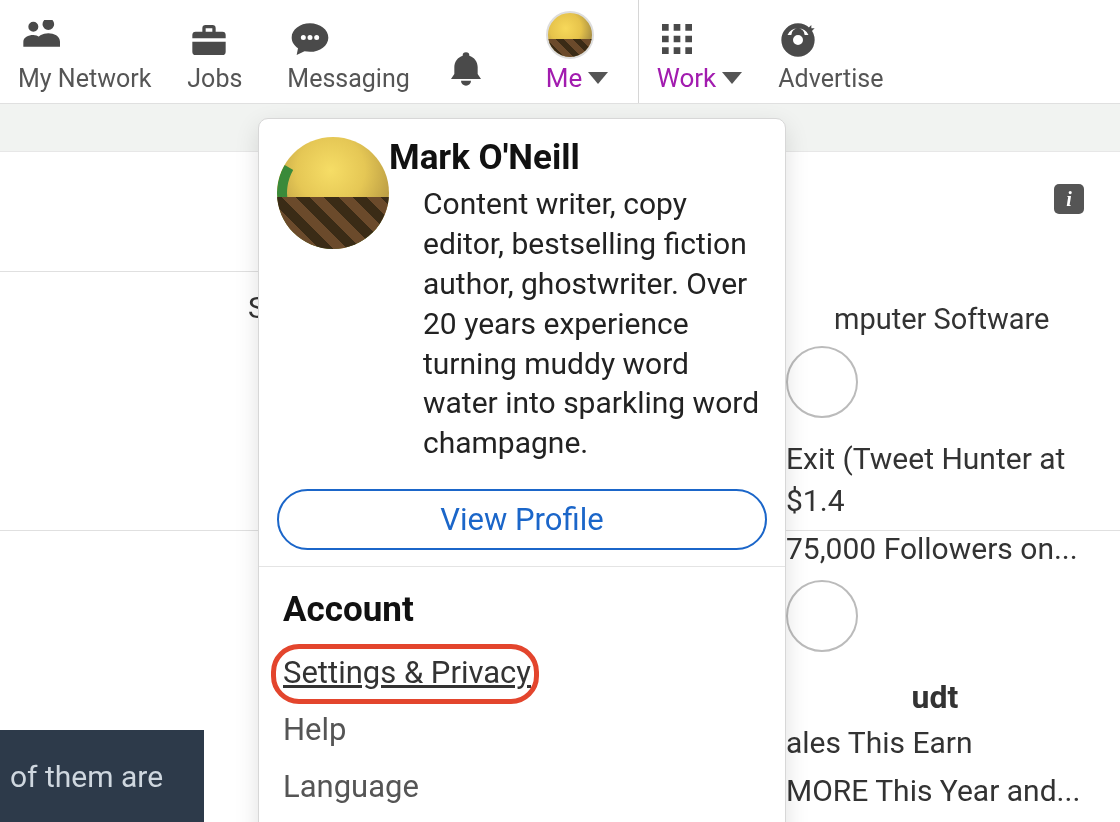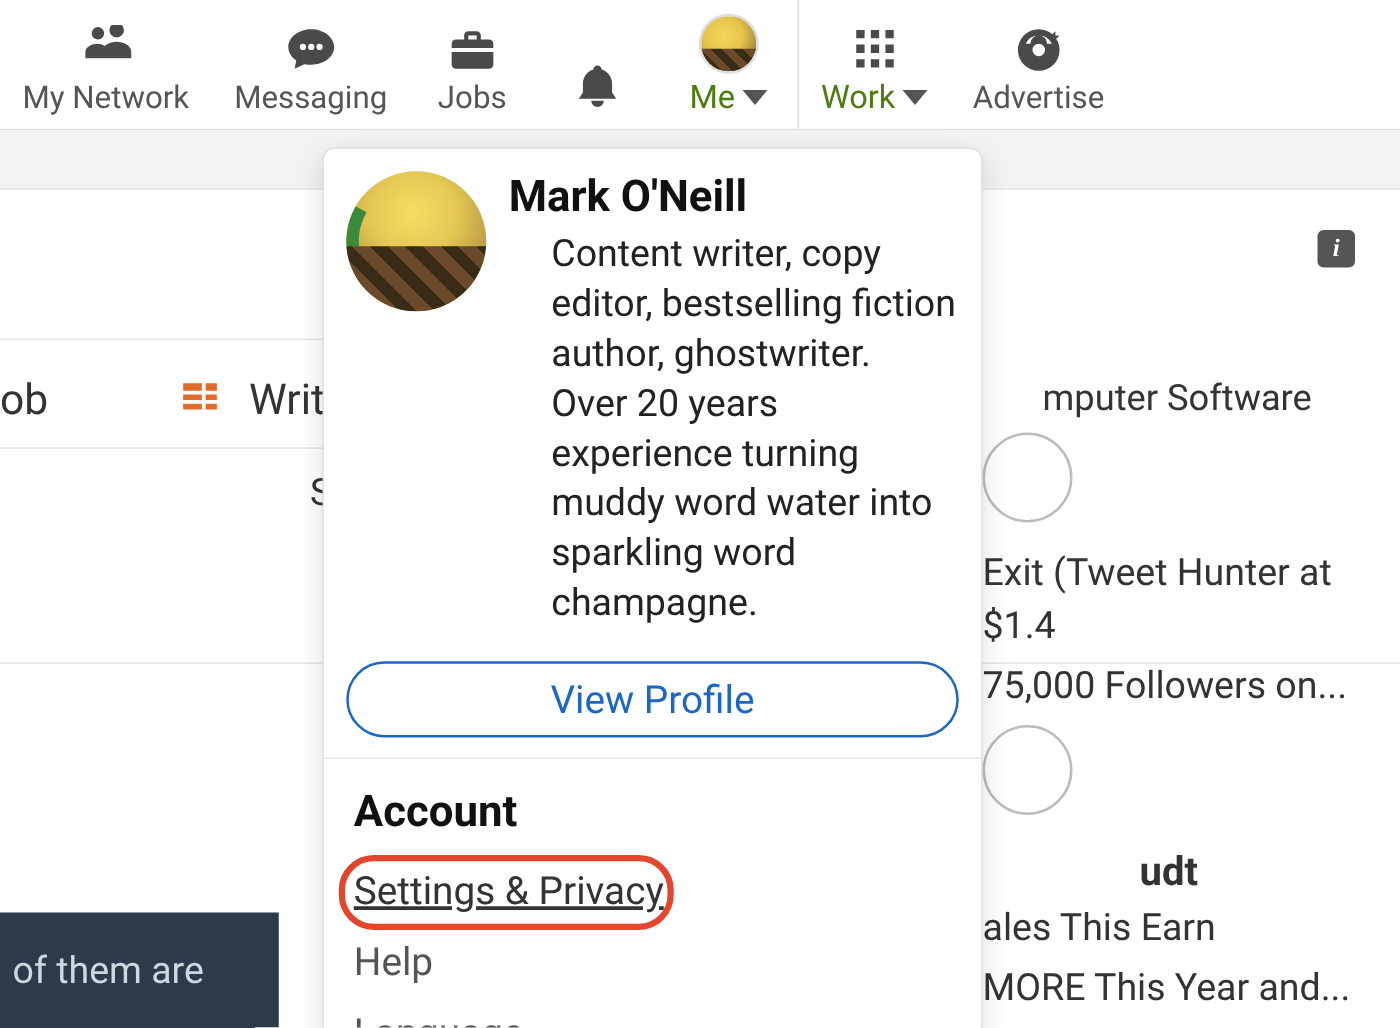--- a/index.html
+++ b/index.html
@@ -23,21 +23,21 @@
       border-bottom: 1px solid #e0e0e0;
       background: #ffffff;
     }
     .nav-left {
       display: flex;
       flex: 0 0 auto;
     }
     .nav-item {
       display: flex;
       flex-direction: column;
-      align-items: center;
+      align-items: flex-start;
       justify-content: flex-end;
       padding: 8px 18px 10px;
       color: #555;
       font-size: 25px;
       cursor: pointer;
       min-width: 100px;
     }
     .nav-item svg {
       fill: #4a4a4a;
       margin-bottom: 4px;
@@ -60,21 +60,21 @@
       background: repeating-linear-gradient(45deg, #6b4a2b 0 6px, #3a2b16 6px 12px);
     }
     .nav-item.me-item {
       min-width: 110px;
     }
     .nav-label-row {
       display: flex;
       align-items: center;
       gap: 6px;
       font-size: 26px;
-      color: #4d7c0f;
+      color: #a21caf;
     }
     .caret {
       width: 0; height: 0;
       border-left: 10px solid transparent;
       border-right: 10px solid transparent;
       border-top: 12px solid #555;
     }
     .divider-v {
       width: 1px;
       background: #d6d6d6;
@@ -134,21 +134,21 @@
       top: 378px;
       left: 0; right: 0;
       height: 1px;
       background: #e0e0e0;
     }
 
     .dark-strip {
       position: absolute;
       left: 0;
       bottom: 0;
-      width: 223px;
+      width: 204px;
       height: 92px;
       background: #2d3a4a;
       color: #cfd7df;
       font-size: 30px;
       display: flex;
       align-items: center;
       padding-left: 10px;
     }
 
     .right-col {
@@ -211,21 +211,20 @@
       width: 528px;
       background: #ffffff;
       border: 1px solid #d7d7d7;
       border-radius: 10px 10px 0 0;
       box-shadow: 0 8px 24px rgba(0,0,0,0.12);
       z-index: 100;
       padding-bottom: 20px;
     }
     .dd-header {
       display: flex;
-      gap: 18px;
       padding: 18px 20px 18px 18px;
     }
     .dd-avatar {
       width: 112px;
       height: 112px;
       border-radius: 50%;
       flex-shrink: 0;
       position: relative;
       overflow: hidden;
       background: radial-gradient(circle at 48% 30%, #f6dd66 0%, #e5c755 35%, #8a6c30 100%);
@@ -314,30 +313,30 @@
 
 <div class="topnav">
   <div class="nav-left">
     <div class="nav-item">
       <svg width="44" height="40" viewBox="0 0 24 24">
           <path d="M8 7a3 3 0 1 1 0-6 3 3 0 0 1 0 6zm0 2c-3 0-6 1.5-6 4v3h9v-3c0-1 .3-1.9.8-2.6C10.6 9.5 9.3 9 8 9zm9-3a3.5 3.5 0 1 1 0-7 3.5 3.5 0 0 1 0 7zm0 2c-3.3 0-7 1.7-7 5v3h14v-3c0-3.3-3.7-5-7-5z"></path>
         </svg>
       <span>My Network</span>
     </div>
     <div class="nav-item">
+      <svg width="44" height="40" viewBox="0 0 24 24">
+          <path d="M10 3h4a2 2 0 0 1 2 2v2h4a2 2 0 0 1 2 2v2H2V9a2 2 0 0 1 2-2h4V5a2 2 0 0 1 2-2zm0 2v2h4V5h-4zM2 13h20v6a2 2 0 0 1-2 2H4a2 2 0 0 1-2-2v-6z"></path>
+        </svg>
+      <span>Jobs</span>
+    </div>
+    <div class="nav-item">
       <svg width="46" height="40" viewBox="0 0 24 24">
           <path d="M12 2C6 2 1 5.8 1 10.5c0 2.6 1.5 4.9 3.8 6.5L4 21l4.7-2.2c1 .2 2.1.3 3.3.3 6 0 11-3.8 11-8.5S18 2 12 2zm-4 10a1.5 1.5 0 1 1 0-3 1.5 1.5 0 0 1 0 3zm4 0a1.5 1.5 0 1 1 0-3 1.5 1.5 0 0 1 0 3zm4 0a1.5 1.5 0 1 1 0-3 1.5 1.5 0 0 1 0 3z"></path>
         </svg>
       <span>Messaging</span>
-    </div>
-    <div class="nav-item">
-      <svg width="44" height="40" viewBox="0 0 24 24">
-          <path d="M10 3h4a2 2 0 0 1 2 2v2h4a2 2 0 0 1 2 2v2H2V9a2 2 0 0 1 2-2h4V5a2 2 0 0 1 2-2zm0 2v2h4V5h-4zM2 13h20v6a2 2 0 0 1-2 2H4a2 2 0 0 1-2-2v-6z"></path>
-        </svg>
-      <span>Jobs</span>
     </div>
     <div class="nav-item">
       <svg width="40" height="40" viewBox="0 0 24 24">
           <path d="M12 2a2 2 0 0 1 2 2c2.9.9 5 3.6 5 6.8V15l2 3H3l2-3v-4.2C5 7.6 7.1 4.9 10 4a2 2 0 0 1 2-2zm0 20a3 3 0 0 0 3-3H9a3 3 0 0 0 3 3z"></path>
         </svg>
     </div>
     <div class="nav-item me-item">
       <div class="avatar-img"></div>
       <div class="nav-label-row">
         <span>Me</span>
@@ -363,28 +362,20 @@
       <span>Advertise</span>
     </div>
   </div>
 </div>
 
 <div class="greyband"></div>
 
 <div class="bg-content">
   <div class="bg-left-panel">
     <div style="height:120px;border-bottom:1px solid #e0e0e0;"></div>
-    <div class="tab-row">
-      <span class="tab-left-text">ob</span>
-      <span style="flex:1"></span>
-      <svg class="tab-icon" width="42" height="36" viewBox="0 0 24 24" fill="#e16b2b">
-          <path d="M3 3h10v4H3V3zm0 6h10v3H3V9zm0 5h10v3H3v-3zm12-11h6v4h-6V3zm0 6h6v3h-6V9zm0 5h6v3h-6v-3z"></path>
-        </svg>
-      <span class="tab-right-text">Writ</span>
-    </div>
     <div class="below-tab">S</div>
   </div>
 
   <div class="hr-main"></div>
 
   <div class="dark-strip">
     <span>of them are</span>
   </div>
 
   <div class="right-col">

